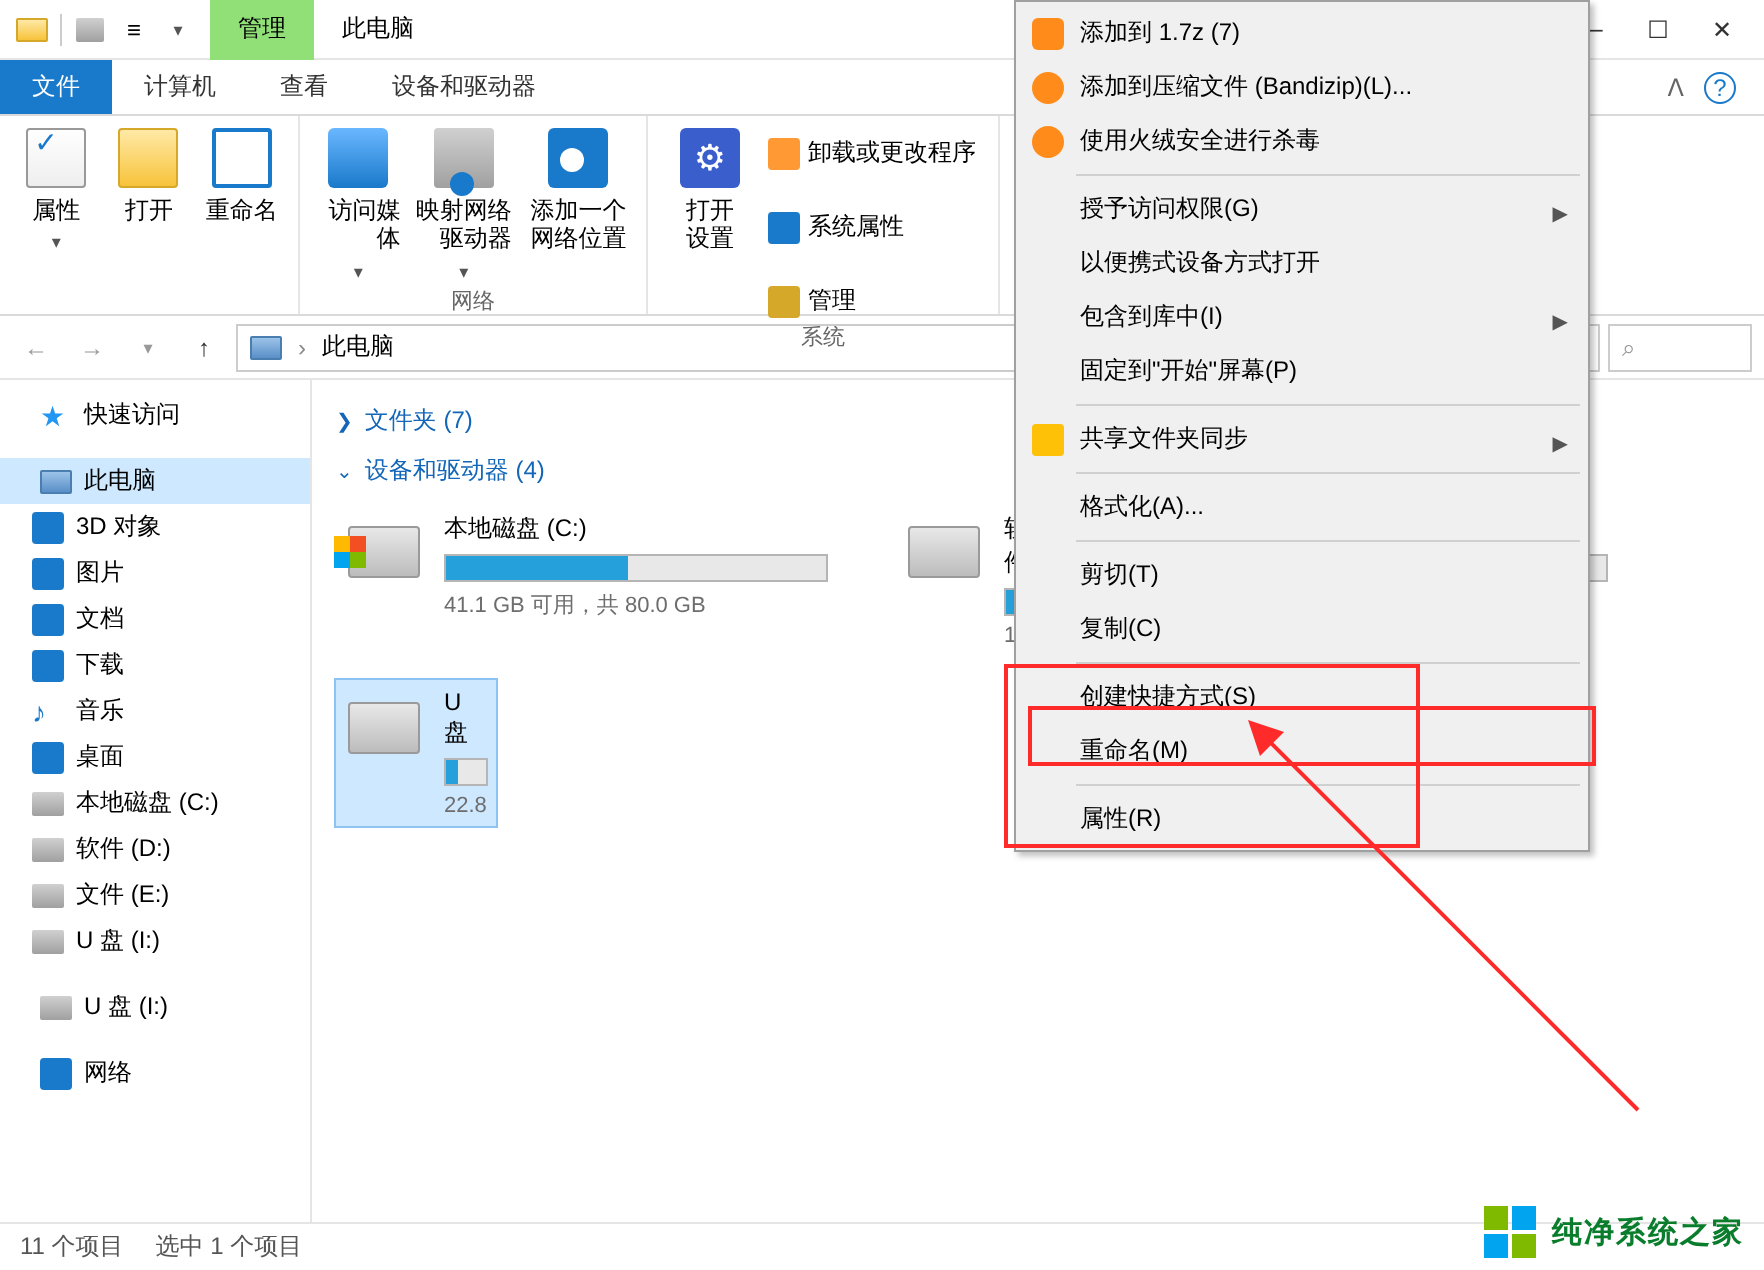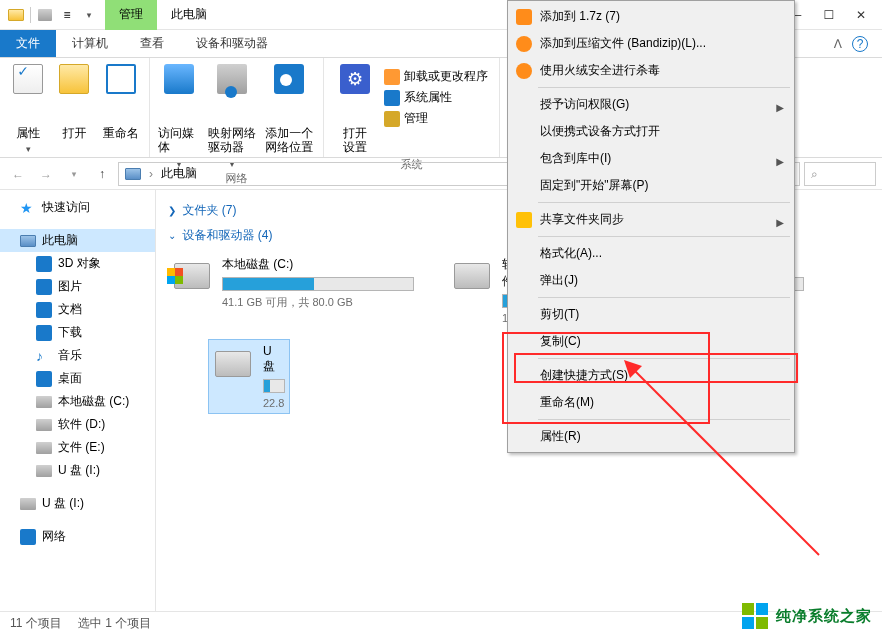--- a/index.html
+++ b/index.html
@@ -20,22 +20,22 @@
 .tab { padding: 0 16px; display: flex; align-items: center; color: #333; }
 .tab.file { background: #1979ca; color: #fff; }
 .help-area { margin-left: auto; display: flex; align-items: center; gap: 10px; padding: 0 14px; color: #666; }
 
 .ribbon { height: 100px; background: #fff; border-bottom: 1px solid #dadada; display: flex; }
 .ribbon-group { border-right: 1px solid #e5e5e5; display: flex; flex-direction: column; }
 .ribbon-row { flex: 1; display: flex; align-items: flex-start; padding: 6px 8px 0; gap: 6px; }
 .ribbon-label { text-align: center; padding: 2px 0 4px; color: #666; font-size: 11px; }
 .rbn-btn { display: flex; flex-direction: column; align-items: center; gap: 4px; width: 46px; }
 .rbn-btn .ico { width: 30px; height: 30px; }
-.rbn-btn .lbl { text-align: left; line-height: 1.2; margin-top: 28px; }
-.rbn-smallcol { display: flex; flex-direction: column; gap: 4px; padding-top: 4px; }
+.rbn-btn .lbl { text-align: right; line-height: 1.2; }
+.rbn-smallcol { display: flex; flex-direction: column; gap: 20px; padding-top: 4px; }
 .rbn-small { display: flex; align-items: center; gap: 4px; }
 .rbn-small .sico { width: 16px; height: 16px; }
 
 .ico-checkbox { background: linear-gradient(#fff,#eee); border: 1px solid #999; border-radius: 2px; position: relative; }
 .ico-checkbox::after { content:"✓"; position:absolute; top:-2px; left:3px; color:#1979ca; font-size:14px; }
 .ico-folder-open { background: linear-gradient(#ffe9a6,#f7c33b); border: 1px solid #d5a829; border-radius: 2px; }
 .ico-rename { background: #fff; border: 2px solid #1979ca; border-radius: 2px; }
 .ico-media { background: linear-gradient(#6ab7ff,#1979ca); border-radius: 3px; }
 .ico-netdrive { background: linear-gradient(#d0d0d0,#a0a0a0); border-radius: 2px; position:relative; }
 .ico-netdrive::after{content:"";position:absolute;bottom:-4px;left:8px;width:12px;height:12px;border-radius:50%;background:#1979ca;}
@@ -49,21 +49,21 @@
 .addr-bar { height: 32px; display: flex; align-items: center; gap: 4px; padding: 0 6px; background: #fff; border-bottom: 1px solid #e5e5e5; }
 .nav-btn { width: 24px; height: 24px; display: flex; align-items: center; justify-content: center; color: #999; }
 .nav-btn.enabled { color: #333; }
 .breadcrumb { flex: 1; height: 24px; border: 1px solid #ccc; display: flex; align-items: center; padding: 0 6px; gap: 8px; }
 .pc-icon { width: 16px; height: 12px; background: linear-gradient(#9cc3e8,#5a8fc7); border: 1px solid #4a7db0; border-radius: 1px; }
 .search-box { width: 72px; height: 24px; border: 1px solid #ccc; display: flex; align-items: center; padding: 0 6px; color: #999; }
 
 .body-area { display: flex; height: 442px; }
 .nav-pane { width: 156px; border-right: 1px solid #e5e5e5; overflow-y: auto; padding: 6px 0; }
 .nav-item { display: flex; align-items: center; gap: 6px; padding: 3px 8px 3px 20px; }
-.nav-item.lvl2 { padding-left: 36px; }
+.nav-item.lvl2 { padding-left: 16px; }
 .nav-item.sel { background: #cde8ff; }
 .nav-ico { width: 16px; height: 16px; flex-shrink: 0; }
 .ni-star { color: #2196f3; font-size: 14px; }
 .ni-pc { background: linear-gradient(#9cc3e8,#5a8fc7); border: 1px solid #4a7db0; border-radius: 1px; height: 12px; }
 .ni-3d { background: #1979ca; border-radius: 2px; }
 .ni-video { background: #1979ca; border-radius: 2px; }
 .ni-pic { background: #1979ca; border-radius: 2px; }
 .ni-doc { background: #1979ca; border-radius: 2px; }
 .ni-dl { background: #1979ca; border-radius: 2px; position:relative; }
 .ni-music { color: #1979ca; font-size: 14px; }
@@ -331,21 +331,21 @@
             <div class="hdd-shape "></div>
           </div>
     <div class="drive-info">
       <div class="drive-name">文件 (E:)</div>
       <div class="drive-bar">
               <div class="drive-bar-fill" style="width:32%"></div>
             </div>
       <div class="drive-meta">121 GB 可用，共 192 GB</div>
     </div>
         </div>
-        <div class="drive sel" style="width: 80px; margin-left: 41px;">
+        <div class="drive sel" style="width: 80px;">
     <div class="drive-ico">
             <div class="hdd-shape "></div>
           </div>
     <div class="drive-info">
       <div class="drive-name">U 盘</div>
       <div class="drive-bar">
               <div class="drive-bar-fill" style="width:28%"></div>
             </div>
       <div class="drive-meta">22.8</div>
     </div>
@@ -385,23 +385,20 @@
   <div class="ctx-sep"></div>
   <div class="ctx-item">
       <div class="ctx-ico ctx-ico-share"></div>
       <span>共享文件夹同步</span>
       <span class="ctx-arrow">▶</span>
     </div>
   <div class="ctx-sep"></div>
   <div class="ctx-item">
       <span>格式化(A)...</span>
     </div>
-  <div class="ctx-item">
-      <span>弹出(J)</span>
-    </div>
   <div class="ctx-sep"></div>
   <div class="ctx-item">
       <span>剪切(T)</span>
     </div>
   <div class="ctx-item">
       <span>复制(C)</span>
     </div>
   <div class="ctx-sep"></div>
   <div class="ctx-item">
       <span>创建快捷方式(S)</span>

